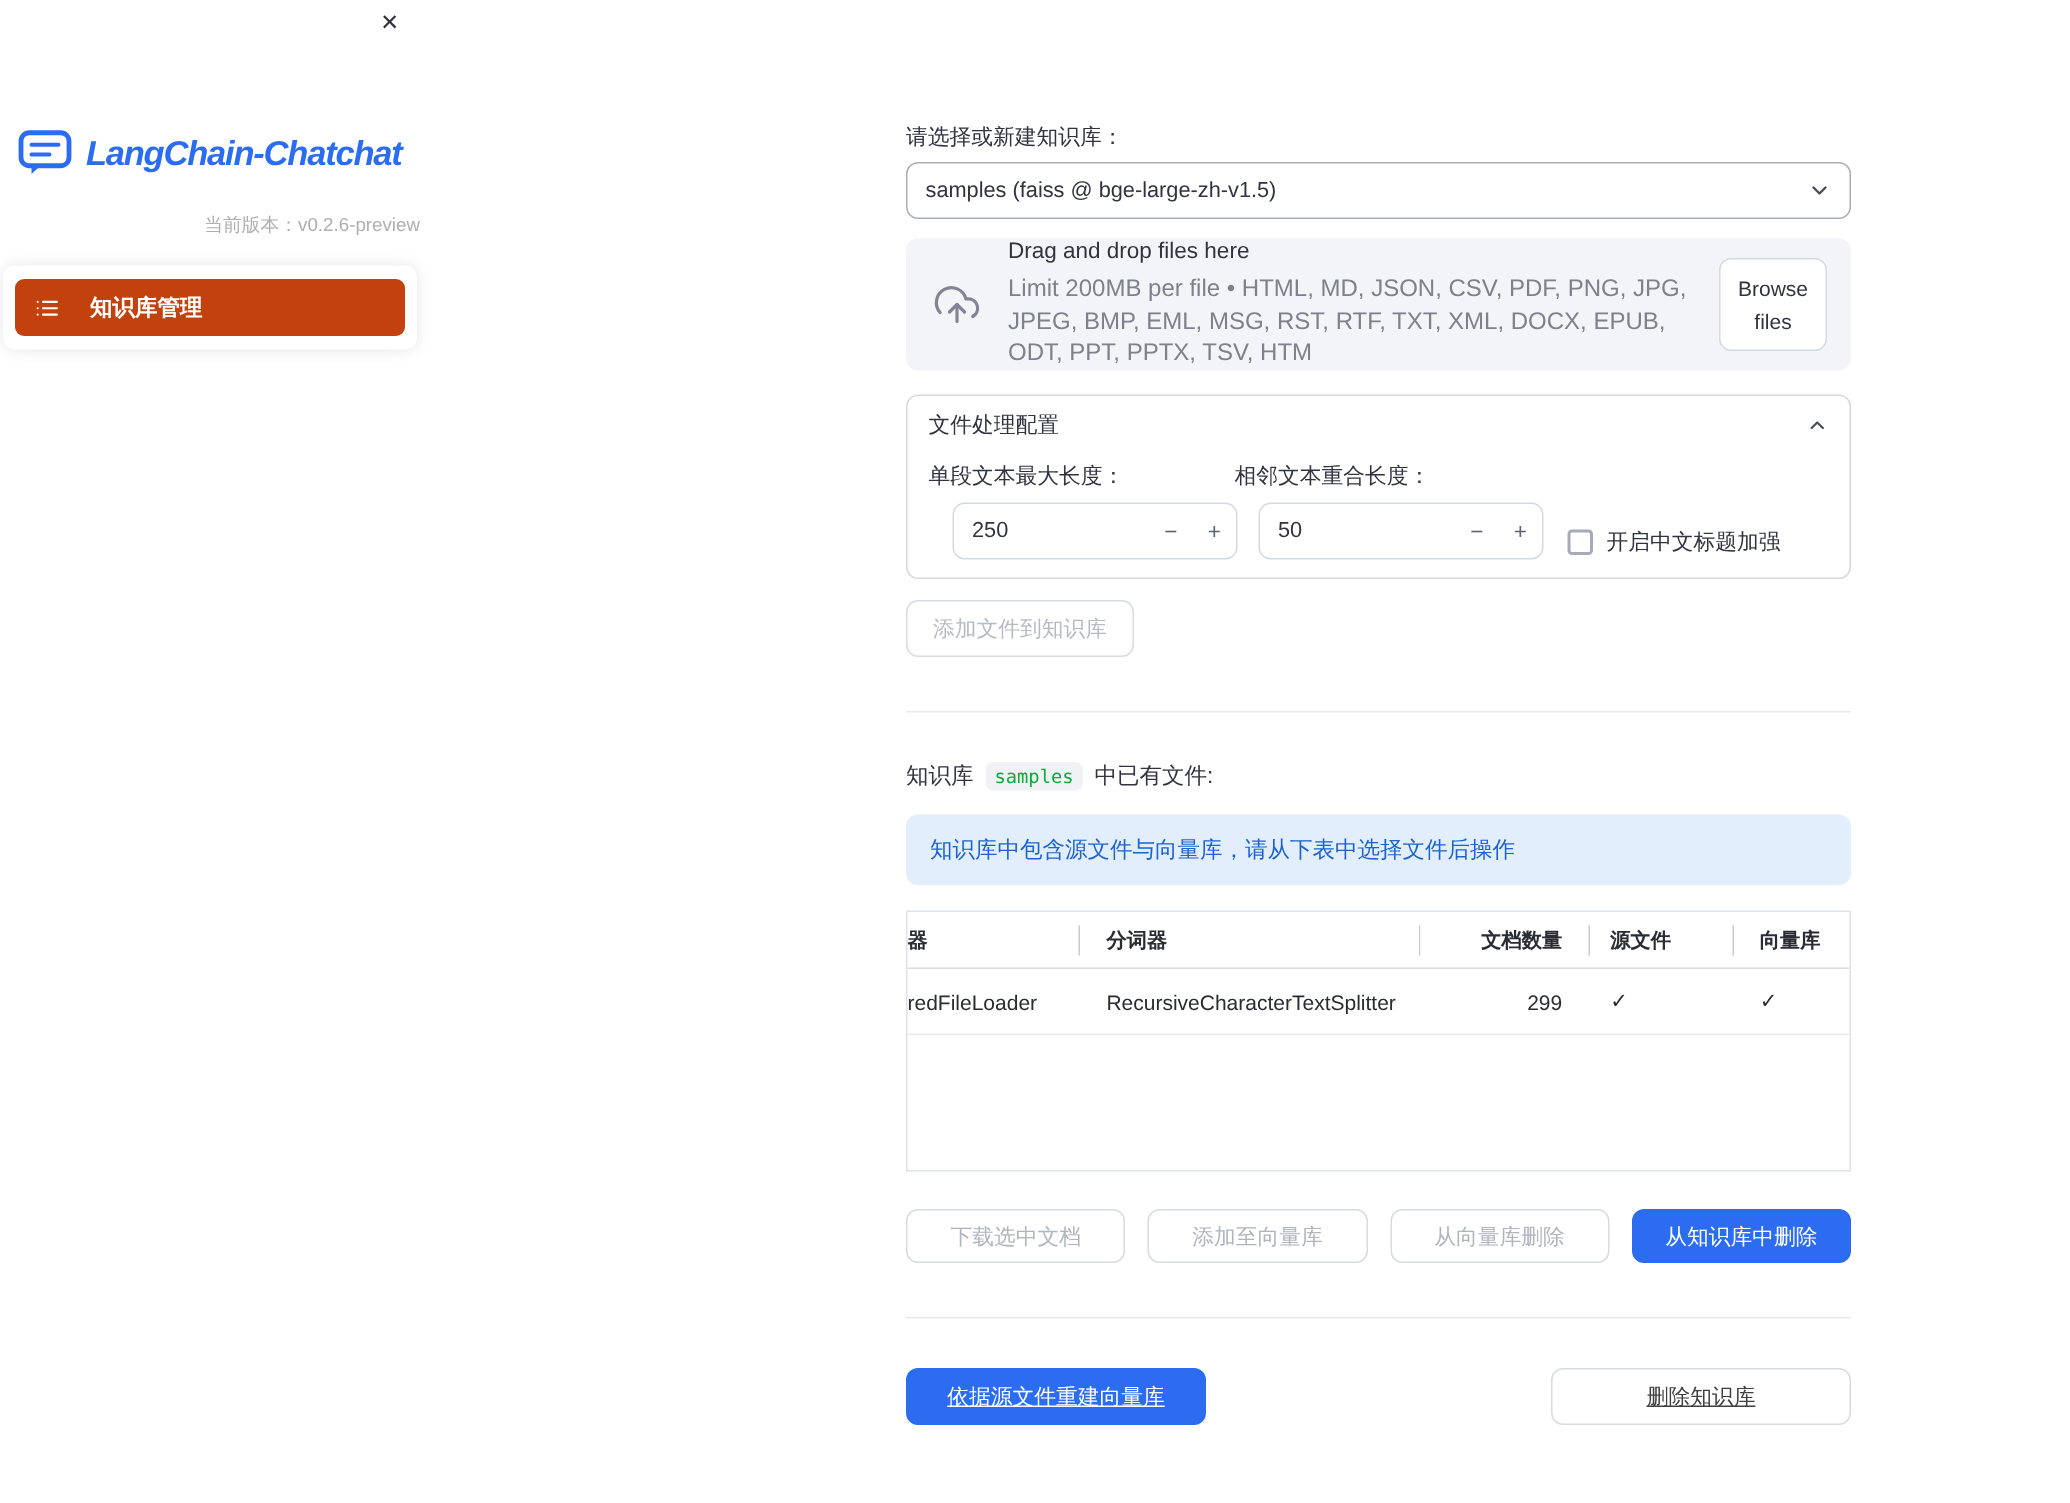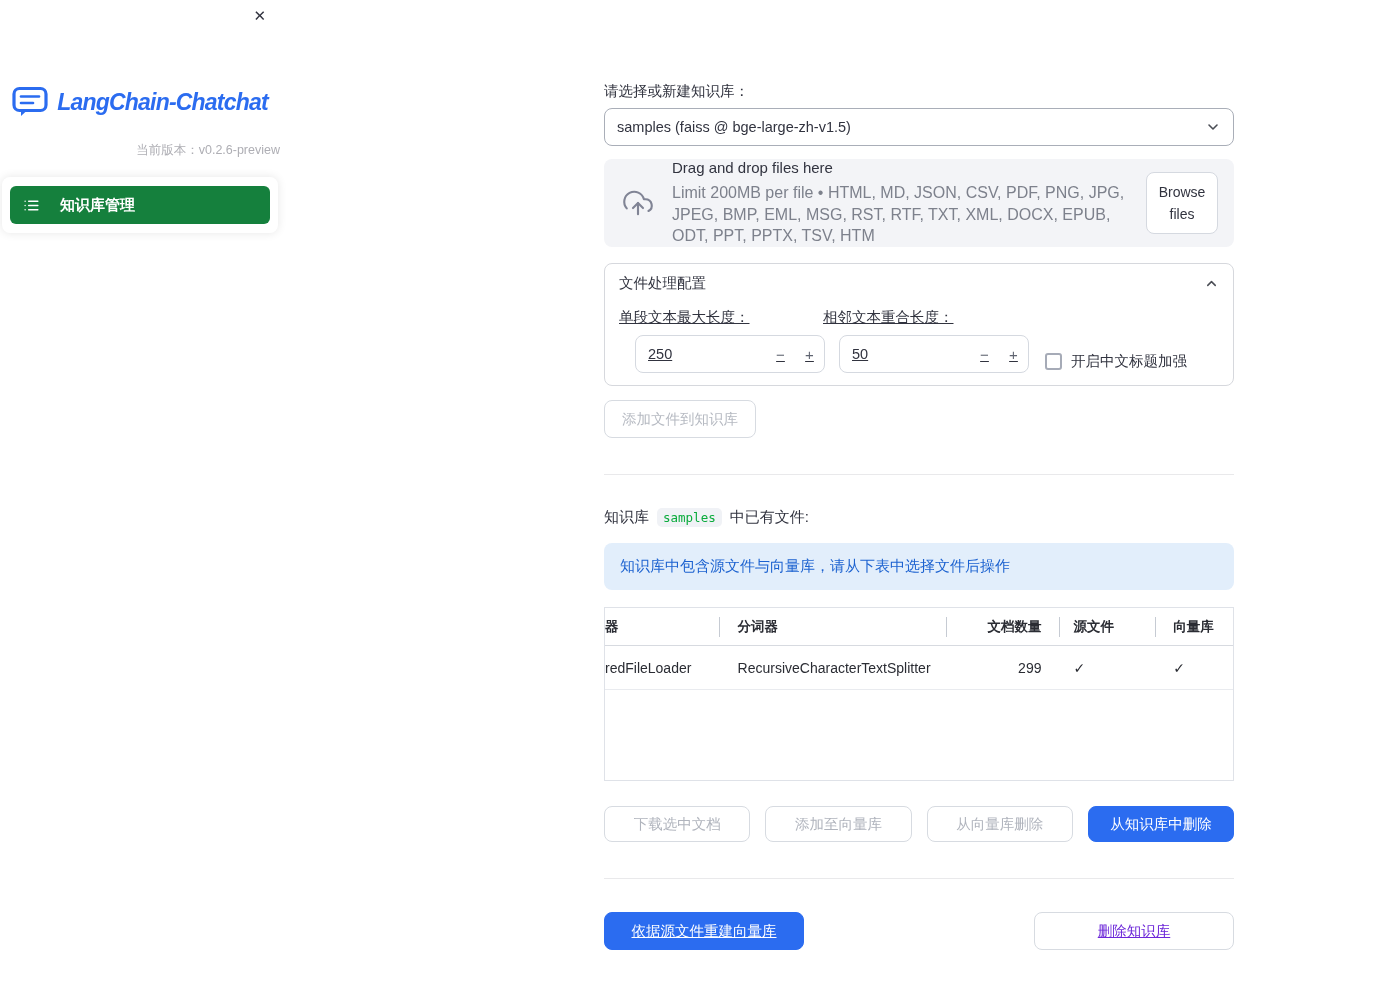--- a/index.html
+++ b/index.html
@@ -11,21 +11,21 @@
   .sidebar { position:absolute; left:0; top:0; width:280px; height:100%; background:#ffffff; }
   .close-btn { position:absolute; top:8px; right:14px; background:none; border:none;
     font-size:15px; color:#31333f; cursor:pointer; line-height:1; }
   .logo { display:flex; align-items:center; justify-content:center; gap:9px; margin-top:86px; padding:0 10px; }
   .logo-text { color:#2b6cf0; font-size:23px; font-weight:700; font-style:italic; letter-spacing:-0.8px; white-space:nowrap; }
   .version { text-align:right; padding:0 0; margin-top:24px; color:#aeaeb4; font-size:12.5px; }
   .menu-card { margin:18px 2px 0; background:#fff; border-radius:8px;
     box-shadow:0 0 10px rgba(0,0,0,0.10); padding:9px 8px; display:flex; flex-direction:column; gap:6px; }
   .menu-item { display:flex; align-items:center; gap:11px; padding:0 13px; height:38px;
     border-radius:6px; font-size:15px; color:#31333f; cursor:pointer; }
-  .menu-item.selected { background:#15803d; color:#fff; font-weight:700;gap:20px; }
+  .menu-item.selected { background:#c2410c; color:#fff; font-weight:700;gap:20px; }
 
   
   .main { position:absolute; left:604px; top:0; width:630px; }
   .field-label { font-size:14.5px; color:#31333f; }
   .lbl-top { margin-top:82px; margin-bottom:7px; }
   .lbl-mid { margin-top:16px; margin-bottom:3px; }
 
   .selectbox { height:38px; border:1px solid #a9aeb8; border-radius:8px; background:#fff;
     display:flex; align-items:center; justify-content:space-between; padding:0 12px;
     font-size:14.5px; cursor:pointer; }
@@ -35,21 +35,21 @@
   .uploader-texts { flex:1; }
   .uploader-title { font-size:15px; color:#31333f; margin-bottom:6px; }
   .uploader-limit { font-size:16px; color:#7d818c; line-height:1.35; }
   .browse-btn { width:72px; background:#fff; border:1px solid #d5d9e0; border-radius:8px;
     font-size:14px; color:#31333f; padding:8px 8px; cursor:pointer; text-align:center; line-height:1.6; }
 
   .expander { margin-top:16px; border:1px solid #d6d8dd; border-radius:8px; padding-bottom:12px; }
   .expander-header { height:38px; display:flex; align-items:center; justify-content:space-between;
     padding:0 14px; font-size:14.5px; cursor:pointer; }
   .expander-body { padding:0 14px; display:flex; gap:14px; }
-  .num-col { width:190px;text-decoration:underline; }
+  .num-col { width:190px; }
   .num-label { font-size:14.5px; margin:6px 0 8px; white-space:nowrap; }
   .num-input { width:190px; height:38px; border:1px solid #d5d9e0; border-radius:8px;
     background:#fff; display:flex; align-items:center;margin-left:16px; }
   .num-value { flex:1; padding-left:12px; font-size:14.5px; }
   .step-btn { width:29px; height:100%; background:none; border:none; color:#5f6470;
     font-size:15px; cursor:pointer; }
   .chk-col { display:flex; align-items:center; gap:9px; padding-top:48px; margin-left:18px; }
   .checkbox { width:17px; height:17px; border:2px solid #a6abb7; border-radius:3px; background:#fff; cursor:pointer; }
   .chk-label { font-size:14.5px; white-space:nowrap; }
 
@@ -82,21 +82,21 @@
   .btn-row { margin-top:25px; display:flex; gap:15px; }
   .btn { flex:1; height:36px; border-radius:8px; display:flex; align-items:center; justify-content:center;
     font-size:14.5px; cursor:pointer; border:1px solid #d7dbe1; background:#fff; color:#31333f; }
   .btn.disabled { color:#b0b4bd; cursor:not-allowed; }
   .btn.primary { background:#2b6cf0; border-color:#2b6cf0; color:#fff; }
 
   .bottom-row { margin-top:33px; display:flex; justify-content:space-between; }
   .bottom-btn { width:200px; height:38px; border-radius:8px; display:flex; align-items:center;
     justify-content:center; font-size:14.5px; cursor:pointer;text-decoration:underline; }
   .bottom-btn.primary { background:#2b6cf0; border:1px solid #2b6cf0; color:#fff; }
-  .bottom-btn.secondary { background:#fff; border:1px solid #d7dbe1; color:#6d28d9; }
+  .bottom-btn.secondary { background:#fff; border:1px solid #d7dbe1; color:#404040; }
 
   svg { display:block; }
 </style>
 </head>
 <body>
 
 <div class="app">
 
   <aside class="sidebar">
     <button class="close-btn">✕</button>

